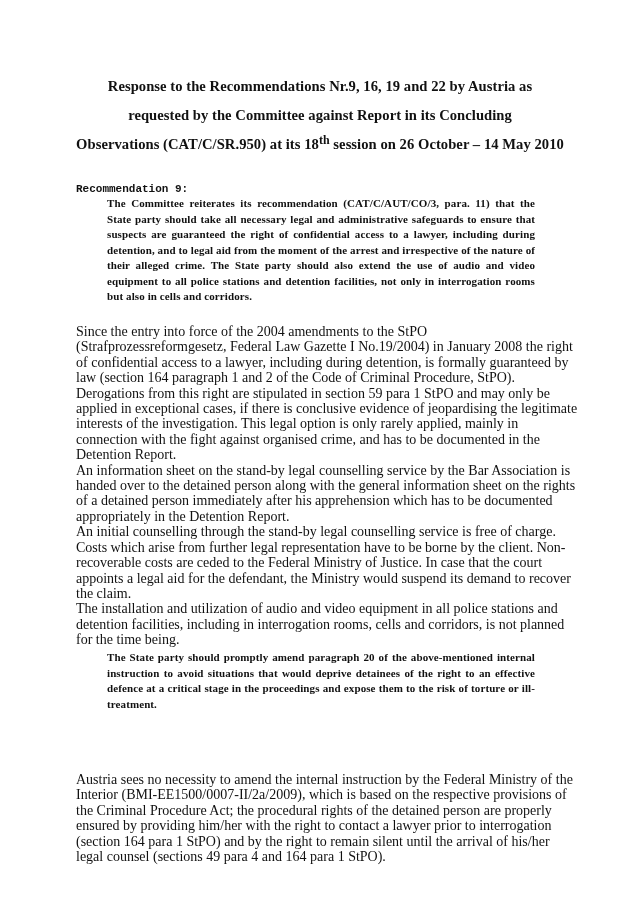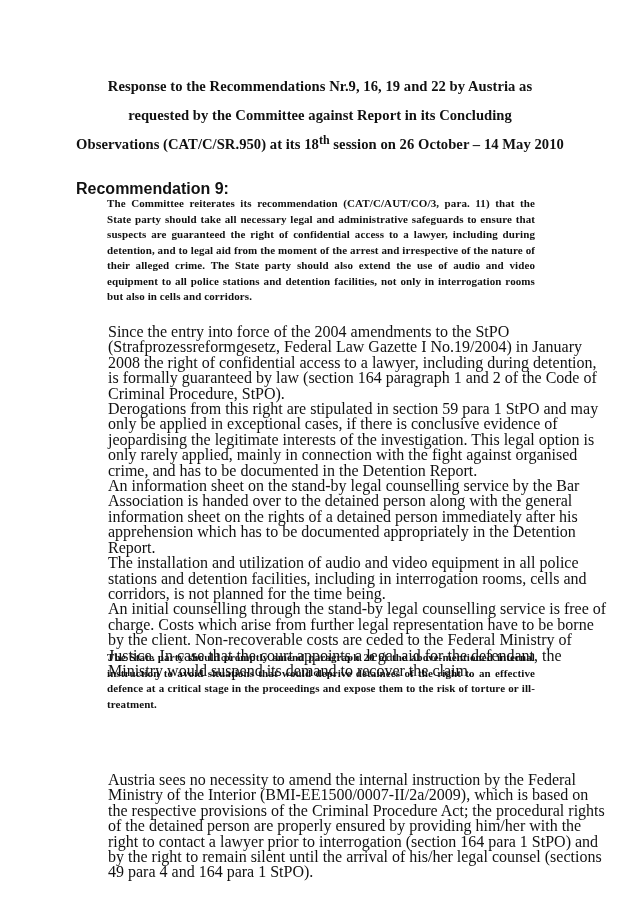--- a/index.html
+++ b/index.html
@@ -6,32 +6,32 @@
   body { width: 640px; height: 905px; position: relative; overflow: hidden; color: #111; }
   .page { position: absolute; left: 0; top: 0; width: 640px; height: 905px; background: #fff; }
   .title {
     position: absolute; left: 60px; top: 72px; width: 520px;
     font-family: "Liberation Serif", serif; font-weight: bold; font-size: 14.6px;
     text-align: center; line-height: 29px; letter-spacing: 0.05px;
   }
   .title sup { font-size: 12px; line-height: 0; vertical-align: 5px; }
   .rec-heading {
     position: absolute; left: 76px; top: 182px;
-    font-family: Liberation Sans, sans-serif; font-weight: bold; font-size: 16px; line-height: 14px;
+    font-family: Liberation Mono, monospace; font-weight: bold; font-size: 11px; line-height: 14px;
   }
   .rec-text {
     position: absolute; left: 107px; width: 428px;
     font-family: "Liberation Serif", serif; font-weight: bold; font-size: 11px;
     line-height: 15.5px; text-align: justify; letter-spacing: 0.1px;
   }
   .rec1 { top: 196px; }
   .rec2 { top: 650px; }
   .body-text {
     position: absolute; left: 76px; width: 502px;
-    font-family: "Liberation Serif", serif; font-size: 16px; line-height: 15.4px; margin-left: 32px;
+    font-family: "Liberation Serif", serif; font-size: 14px; line-height: 15.4px;
   }
   .body-text p { margin: 0; }
   .b1 { top: 324px; }
   .b2 { top: 772px; }
 </style>
 </head>
 <body>
 
 <div class="page">
 
@@ -42,22 +42,22 @@
   </div>
 
   <div class="rec-heading">Recommendation 9:</div>
 
   <div class="rec-text rec1">The Committee reiterates its recommendation (CAT/C/AUT/CO/3, para. 11) that the State party should take all necessary legal and administrative safeguards to ensure that suspects are guaranteed the right of confidential access to a lawyer, including during detention, and to legal aid from the moment of the arrest and irrespective of the nature of their alleged crime. The State party should also extend the use of audio and video equipment to all police stations and detention facilities, not only in interrogation rooms but also in cells and corridors.</div>
 
   <div class="body-text b1">
     <p>Since the entry into force of the 2004 amendments to the StPO (Strafprozessreformgesetz, Federal Law Gazette I No.19/2004) in January 2008 the right of confidential access to a lawyer, including during detention, is formally guaranteed by law (section 164 paragraph 1 and 2 of the Code of Criminal Procedure, StPO).</p>
     <p>Derogations from this right are stipulated in section 59 para 1 StPO and may only be applied in exceptional cases, if there is conclusive evidence of jeopardising the legitimate interests of the investigation. This legal option is only rarely applied, mainly in connection with the fight against organised crime, and has to be documented in the Detention Report.</p>
     <p>An information sheet on the stand-by legal counselling service by the Bar Association is handed over to the detained person along with the general information sheet on the rights of a detained person immediately after his apprehension which has to be documented appropriately in the Detention Report.</p>
+    <p>An initial counselling through the stand-by legal counselling service is free of charge. Costs which arise from further legal representation have to be borne by the client. Non-recoverable costs are ceded to the Federal Ministry of Justice. In case that the court appoints a legal aid for the defendant, the Ministry would suspend its demand to recover the claim.</p>
     <p>The installation and utilization of audio and video equipment in all police stations and detention facilities, including in interrogation rooms, cells and corridors, is not planned for the time being.</p>
-    <p>An initial counselling through the stand-by legal counselling service is free of charge. Costs which arise from further legal representation have to be borne by the client. Non-recoverable costs are ceded to the Federal Ministry of Justice. In case that the court appoints a legal aid for the defendant, the Ministry would suspend its demand to recover the claim.</p>
   </div>
 
   <div class="rec-text rec2">The State party should promptly amend paragraph 20 of the above-mentioned internal instruction to avoid situations that would deprive detainees of the right to an effective defence at a critical stage in the proceedings and expose them to the risk of torture or ill-treatment.</div>
 
   <div class="body-text b2">
     <p>Austria sees no necessity to amend the internal instruction by the Federal Ministry of the Interior (BMI-EE1500/0007-II/2a/2009), which is based on the respective provisions of the Criminal Procedure Act; the procedural rights of the detained person are properly ensured by providing him/her with the right to contact a lawyer prior to interrogation (section 164 para 1 StPO) and by the right to remain silent until the arrival of his/her legal counsel (sections 49 para 4 and 164 para 1 StPO).</p>
   </div>
 
 </div>
 

